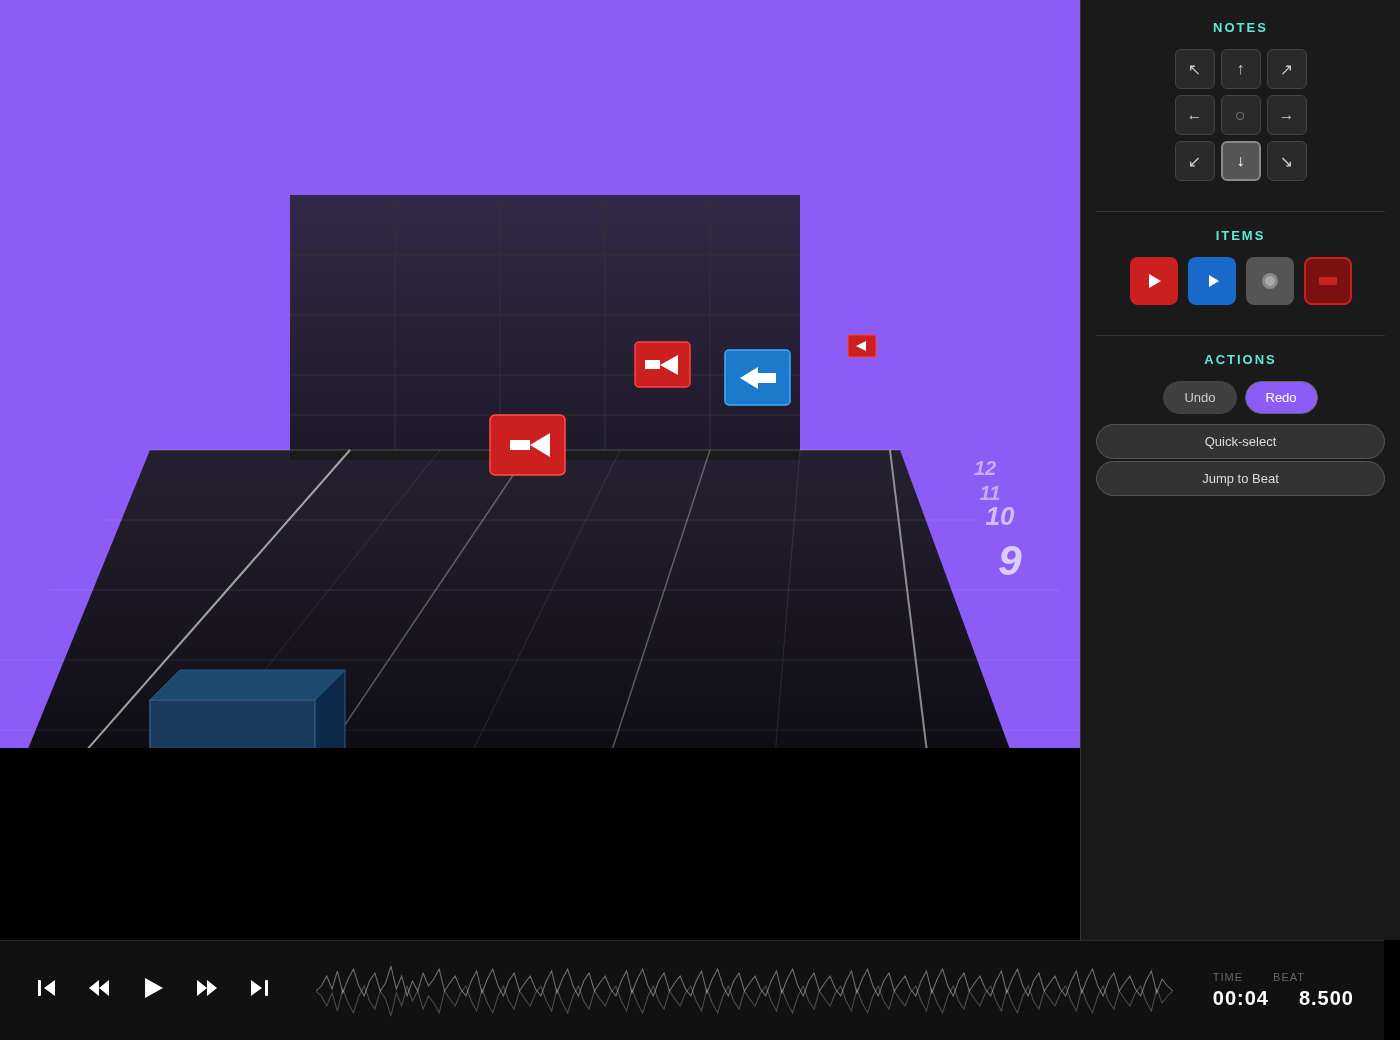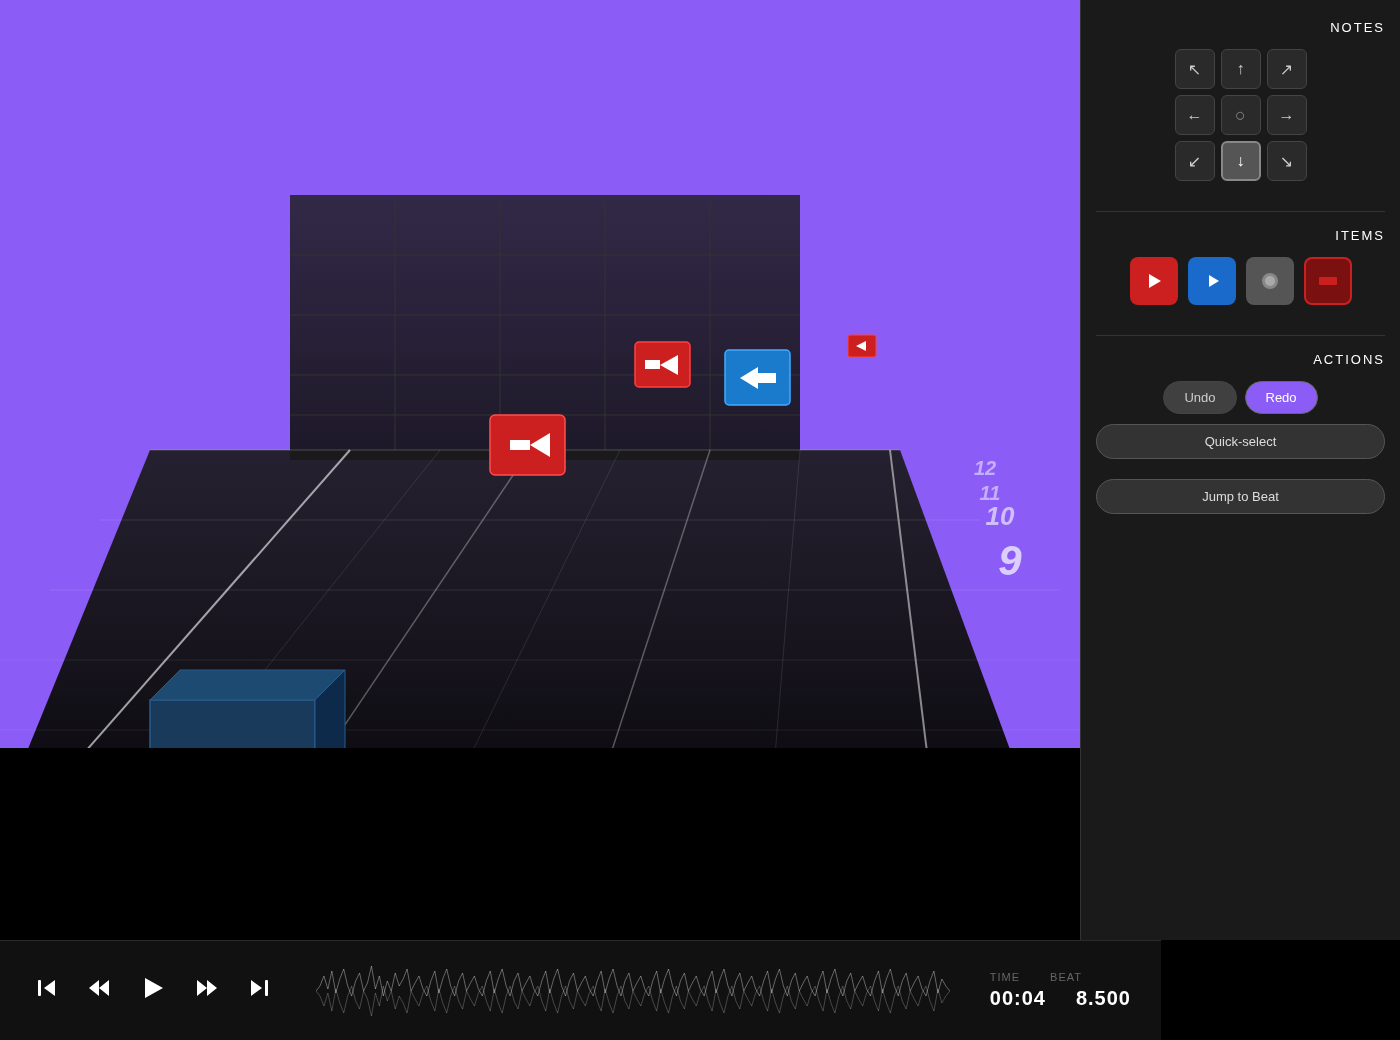--- a/index.html
+++ b/index.html
@@ -30,25 +30,25 @@
       width: 320px;
       height: 940px;
       background: #1a1a1a;
       border-left: 1px solid #333;
       display: flex;
       flex-direction: column;
       padding: 20px 15px;
     }
 
     .panel-section-title {
-      color: #ffffff;
+      color: #5eead4;
       font-size: 13px;
-      font-weight: normal;
+      font-weight: bold;
       letter-spacing: 2px;
-      text-align: right;
+      text-align: center;
       margin-bottom: 14px;
     }
 
     
     .notes-grid {
       display: grid;
       grid-template-columns: repeat(3, 40px);
       grid-template-rows: repeat(3, 40px);
       gap: 6px;
       justify-content: center;
@@ -142,29 +142,29 @@
       display: block;
       width: 100%;
       padding: 9px;
       border-radius: 20px;
       border: 1px solid #555;
       background: #333;
       color: #ddd;
       font-size: 13px;
       text-align: center;
       cursor: pointer;
-      margin-bottom: 20px;
+      margin-bottom: 2px;
     }
 
     
     #bottom-bar {
       position: absolute;
       bottom: 0;
       left: 0;
-      width: 1161px;
+      width: 1384px;
       height: 100px;
       background: #111;
       border-top: 1px solid #2a2a2a;
       display: flex;
       align-items: center;
     }
 
     
     .transport {
       display: flex;

